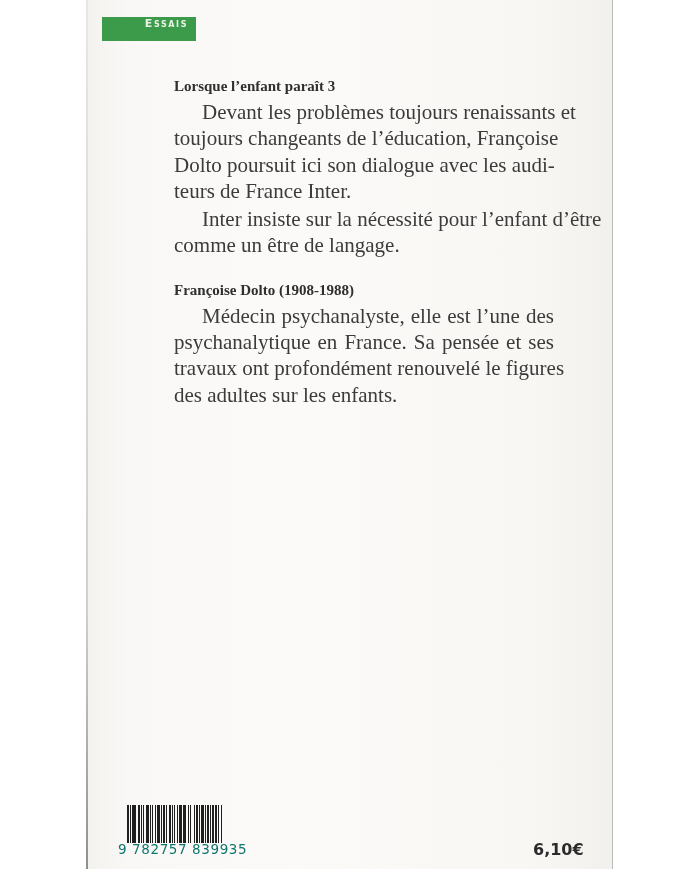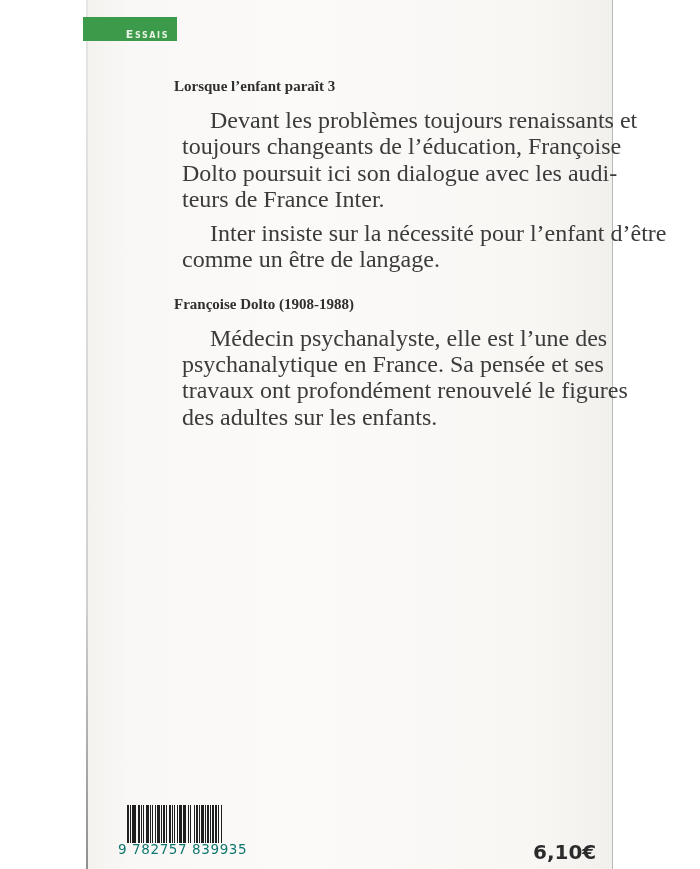--- a/index.html
+++ b/index.html
@@ -21,27 +21,27 @@
     }
     .cover::before {
       content: "";
       position: absolute;
       left: 0; top: 0; bottom: 0;
       width: 2px;
       background: linear-gradient(180deg, #e6e6e4 0%, #cfcfcd 70%, #8f8f8d 100%);
     }
     .banner {
       position: absolute;
-      left: 83px;
+      left: 102px;
       top: 17px;
       width: 94px;
       height: 24px;
       background: #3c9a4b;
       display: flex;
-      align-items: flex-end;
+      align-items: flex-start;
       justify-content: flex-end;
       padding-right: 8px;
       box-sizing: border-box;
     }
     .banner-label {
       color: #e8f3e4;
       font-family: "DejaVu Sans", sans-serif;
       font-weight: bold;
       font-size: 11px;
       letter-spacing: 1.6px;
@@ -58,24 +58,24 @@
     .heading {
       font-family: "Liberation Serif", serif;
       font-weight: bold;
       font-size: 15px;
       color: #2f2f2f;
       margin: 0;
       line-height: 26px;
     }
     .para {
       font-family: "Liberation Serif", serif;
-      font-size: 24px;
+      font-size: 21px;
       line-height: 26.3px;
       color: #3b3b3b;
-      margin: 8px;
+      margin: 0;
       text-align: justify;
       text-indent: 26px;
     }
     .para .line {
       display: block;
       text-align: justify;
       text-align-last: justify;
       white-space: nowrap;
     }
     .para .line.last {
@@ -141,21 +141,21 @@
       line-height: 14px;
       display: block;
       white-space: nowrap;
     }
     .price {
       position: absolute;
       left: 415px;
       top: 37px;
       font-family: "DejaVu Sans", sans-serif;
       font-weight: bold;
-      font-size: 20px;
+      font-size: 16px;
       color: #2b2b2b;
     }
   </style>
 </head>
 <body>
 
 <div class="cover"></div>
 
 <div class="banner">
   <span class="banner-label">Essais</span>

